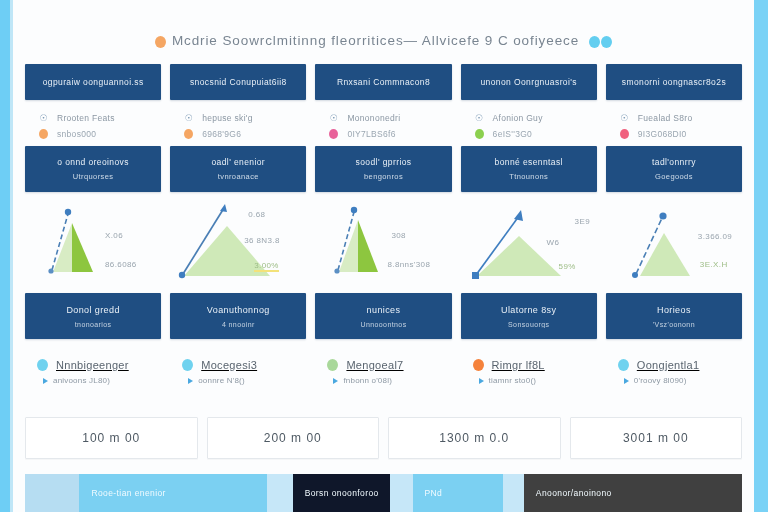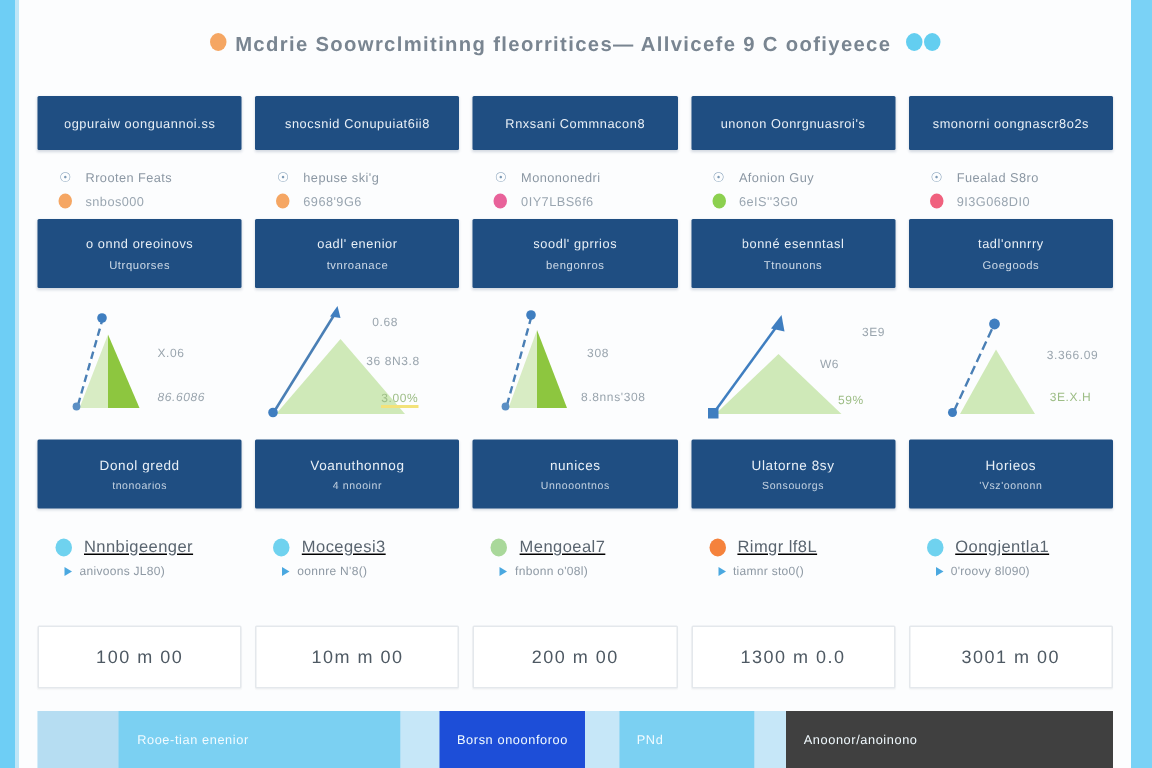--- a/index.html
+++ b/index.html
@@ -14,21 +14,21 @@
     background:linear-gradient(90deg,#6ecef5 0px,#6ecef5 10px,#bfe6f7 10px,#bfe6f7 13px,#fdfeff 13px,#fdfeff 754px,#7ad2f6 754px,#7ad2f6 768px);
   }
   .canvas{
     position:absolute;left:13px;top:0;width:741px;height:512px;
     background:#fcfdfe;
   }
 
   
   .title-row{
     position:absolute;left:0;top:22px;width:741px;height:26px;
-    display:flex;align-items:flex-start;justify-content:center;gap:6px;font-weight:bold;
+    display:flex;align-items:flex-end;justify-content:center;gap:6px;
   }
   .dot{border-radius:50%;display:inline-block;flex:none;}
   .dot-title{width:11px;height:12px;background:#f5a663;}
   .title-text{
     font-size:13.5px;color:#6e7b88;letter-spacing:.9px;
     filter:blur(.45px);white-space:nowrap;opacity:.92;
   }
   .title-dots{display:flex;gap:1px;margin-left:4px;}
   .title-dots i{width:11px;height:12px;border-radius:50%;background:#63cef0;display:block;}
 
@@ -254,21 +254,21 @@
 
       <div class="chart-cell">
         <svg width="139" height="92" viewBox="0 0 139 92">
           <polygon points="47,25 28,74 47,74" fill="#d8ecc4"></polygon>
           <polygon points="47,25 47,74 68,74" fill="#8dc63f"></polygon>
           <line x1="27" y1="72" x2="43" y2="16" stroke="#4a7fb5" stroke-width="1.6" stroke-dasharray="5 3"></line>
           <circle cx="43" cy="14" r="3.2" fill="#3f7ec0"></circle>
           <circle cx="26" cy="73" r="2.6" fill="#5b8fc4"></circle>
         </svg>
         <span class="lbl" style="left:80px;top:33px;">X.06</span>
-        <span class="lbl" style="left:80px;top:62px;font-style:italic;">86.6086</span>
+        <span class="lbl" style="left:80px;top:62px;">86.6086</span>
       </div>
 
       <div class="chart-cell">
         <svg width="139" height="92" viewBox="0 0 139 92">
           <polygon points="57,28 14,78 100,78" fill="#cfe9b8"></polygon>
           <line x1="13" y1="76" x2="54" y2="10" stroke="#4a7fb5" stroke-width="1.7"></line>
           <circle cx="12" cy="77" r="3.2" fill="#3f7ec0"></circle>
           <path d="M50 13 L55 6 L57 14 Z" fill="#3f7ec0"></path>
         </svg>
         <span class="lbl" style="left:60px;top:12px;margin-left:18px;">0.68</span>
@@ -403,33 +403,32 @@
           <div class="l2">
             <span class="tri"></span>
             <span class="txt">0'roovy 8l090)</span>
           </div>
         </div>
       </div>
     </div>
 
     <div class="boxes">
       <div class="vbox">100 m 00</div>
-      <div class="vbox">10m m 00</div>
       <div class="vbox">200 m 00</div>
       <div class="vbox">1300 m 0.0</div>
       <div class="vbox">3001 m 00</div>
     </div>
 
     <div class="bottombar">
       <div class="seg" style="width:70px;background:#b6ddf2;"></div>
       <div class="seg" style="width:290px;background:#7bd0f2;">
         <span class="txt">Rooe-tian enenior</span>
       </div>
       <div class="seg" style="width:22px;background:#c6e7f8;"></div>
-      <div class="seg" style="width:140px;background:#1d4ed8;">
+      <div class="seg" style="width:140px;background:#0f172a;">
         <span class="txt">Borsn onoonforoo</span>
       </div>
       <div class="seg" style="width:18px;background:#c6e7f8;"></div>
       <div class="seg" style="width:130px;background:#7bd0f2;">
         <span class="txt">PNd</span>
       </div>
       <div class="seg" style="width:14px;background:#c6e7f8;"></div>
       <div class="seg" style="width:340px;background:#404040;">
         <span class="txt">Anoonor/anoinono</span>
       </div>

